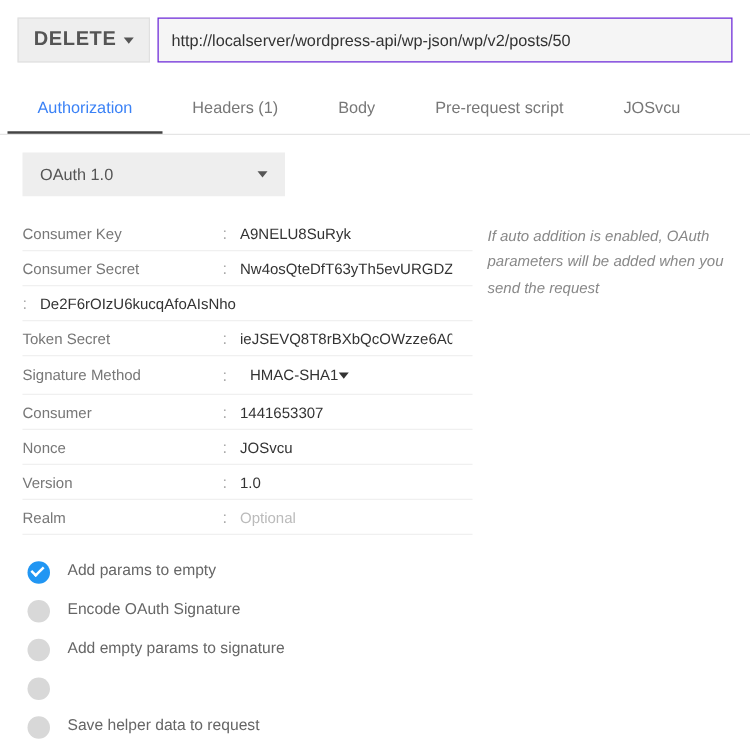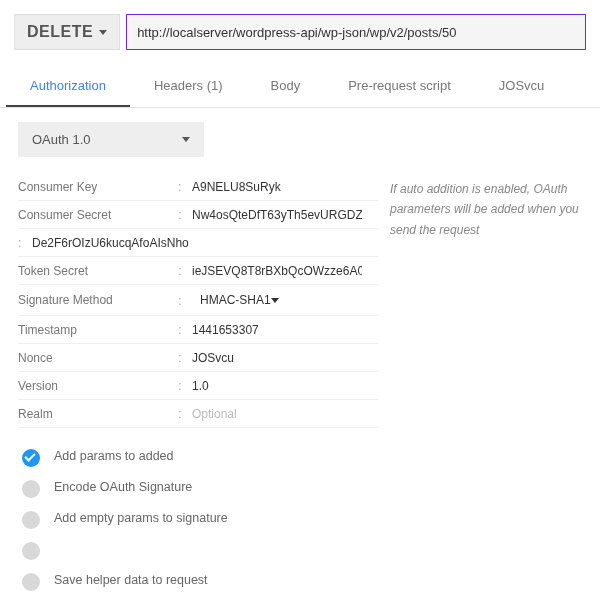--- a/index.html
+++ b/index.html
@@ -62,21 +62,21 @@
   }
   .auth-row {
     padding: 14px 18px 6px 18px;
   }
   .auth-select {
     display: inline-flex;
     align-items: center;
     justify-content: space-between;
     background: #eee;
     padding: 10px 14px;
-    width: 186px;
+    width: 210px;
     cursor: pointer;
     color: #555;
     font-size: 13px;
   }
   .params-area {
     display: flex;
     padding: 10px 18px 0 18px;
     gap: 12px;
   }
   .left-col { flex: 0 0 360px; }
@@ -228,21 +228,21 @@
     <div class="field-row">
       <span class="field-label">Signature Method</span>
       <span class="colon">:</span>
       <div class="sig-select">
         <span>HMAC-SHA1</span>
         <span class="tri-down"></span>
       </div>
     </div>
 
     <div class="field-row">
-      <span class="field-label">Timestamp</span>
+      <span class="field-label">Consumer</span>
       <span class="colon">:</span>
       <input class="field-value" value="1441653307" style="">
     </div>
 
     <div class="field-row">
       <span class="field-label">Nonce</span>
       <span class="colon">:</span>
       <input class="field-value" value="JOSvcu" style="">
     </div>
 
@@ -258,21 +258,21 @@
       <input class="field-value" placeholder="Optional" style="">
     </div>
 
   </div>
   <div class="right-col">If auto addition is enabled, OAuth parameters will be added when you send the request</div>
 </div>
 
 <div class="checks">
   <div class="check-row">
     <span class="check-circle checked"></span>
-    <span class="check-label">Add params to added</span>
+    <span class="check-label">Add params to empty</span>
   </div>
   <div class="check-row">
     <span class="check-circle"></span>
     <span class="check-label">Encode OAuth Signature</span>
   </div>
   <div class="check-row">
     <span class="check-circle"></span>
     <span class="check-label">Add empty params to signature</span>
   </div>
   <div class="check-row">

